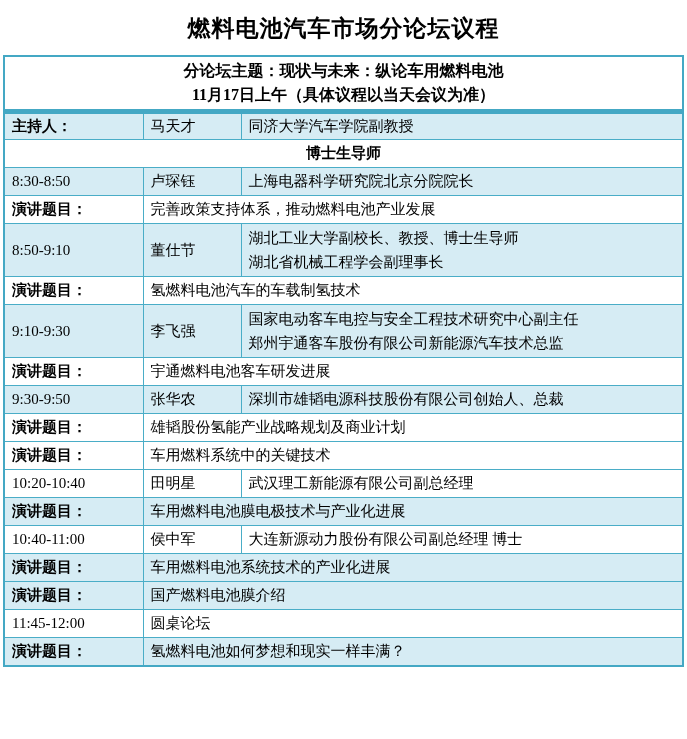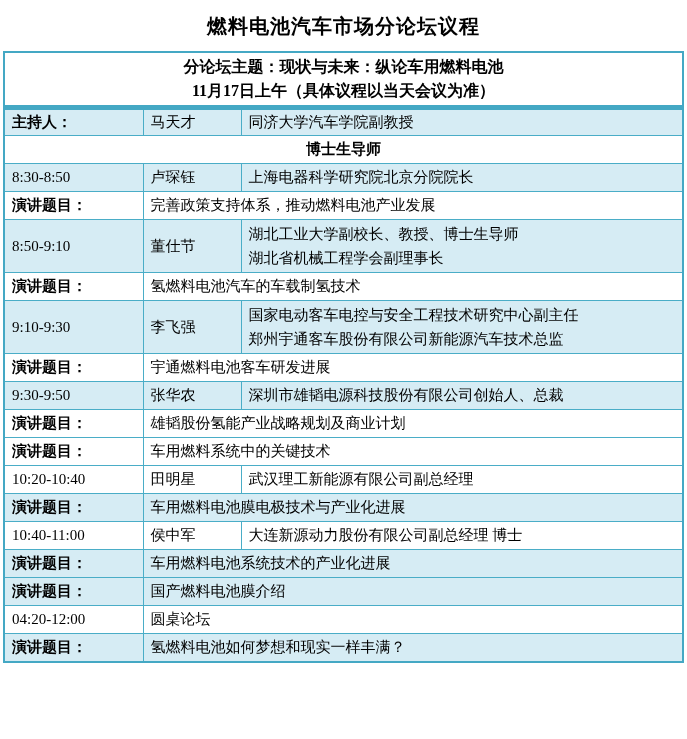--- a/index.html
+++ b/index.html
@@ -6,21 +6,21 @@
   html, body { margin: 0; padding: 0; }
   body {
     width: 687px;
     height: 739px;
     background: #ffffff;
     color: #000000;
     font-family: "Liberation Serif", "DejaVu Serif", serif;
   }
   .doc-title {
     text-align: center;
-    font-size: 20px;
+    font-size: 23px;
     font-weight: bold;
     padding: 13px 0 11px 0;
     letter-spacing: 1px;
   }
   table.agenda {
     width: 679px;
     margin: 0 auto;
     border-collapse: collapse;
     table-layout: fixed;
     font-size: 15px;
@@ -162,21 +162,21 @@
     <td colspan="2">车用燃料电池系统技术的产业化进展</td>
   </tr>
 
 
   <tr class="shaded">
     <td class="bold">演讲题目：</td>
     <td colspan="2">国产燃料电池膜介绍</td>
   </tr>
 
   <tr>
-    <td>04:20-12:00</td>
+    <td>11:45-12:00</td>
     <td colspan="2">圆桌论坛</td>
   </tr>
 
   <tr class="shaded">
     <td class="bold">演讲题目：</td>
     <td colspan="2">氢燃料电池如何梦想和现实一样丰满？</td>
   </tr>
 </tbody>
   </table>
 

